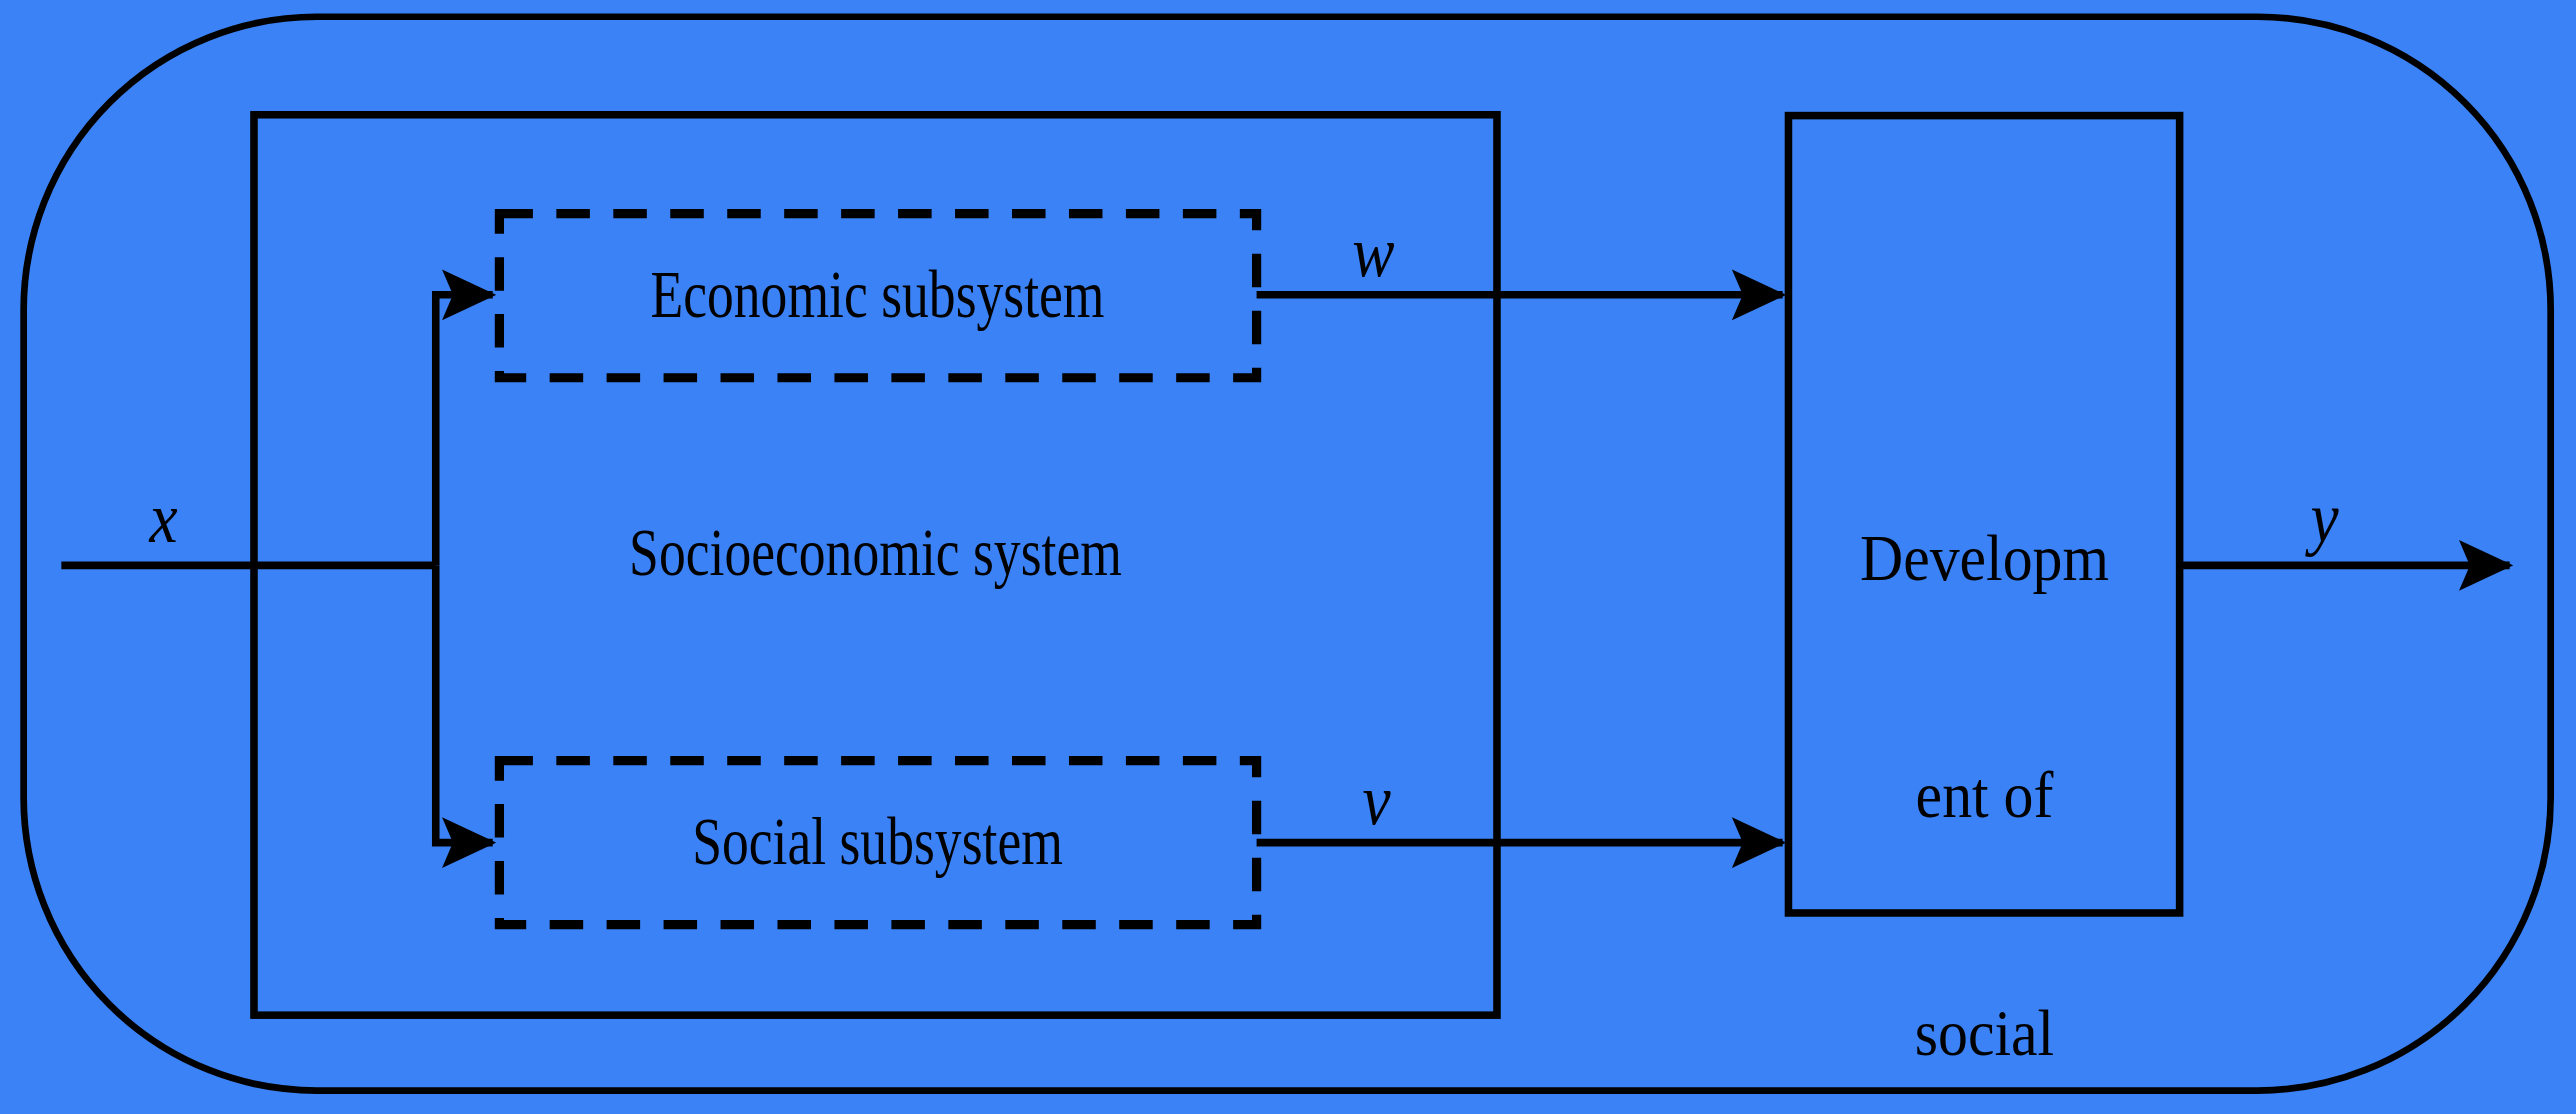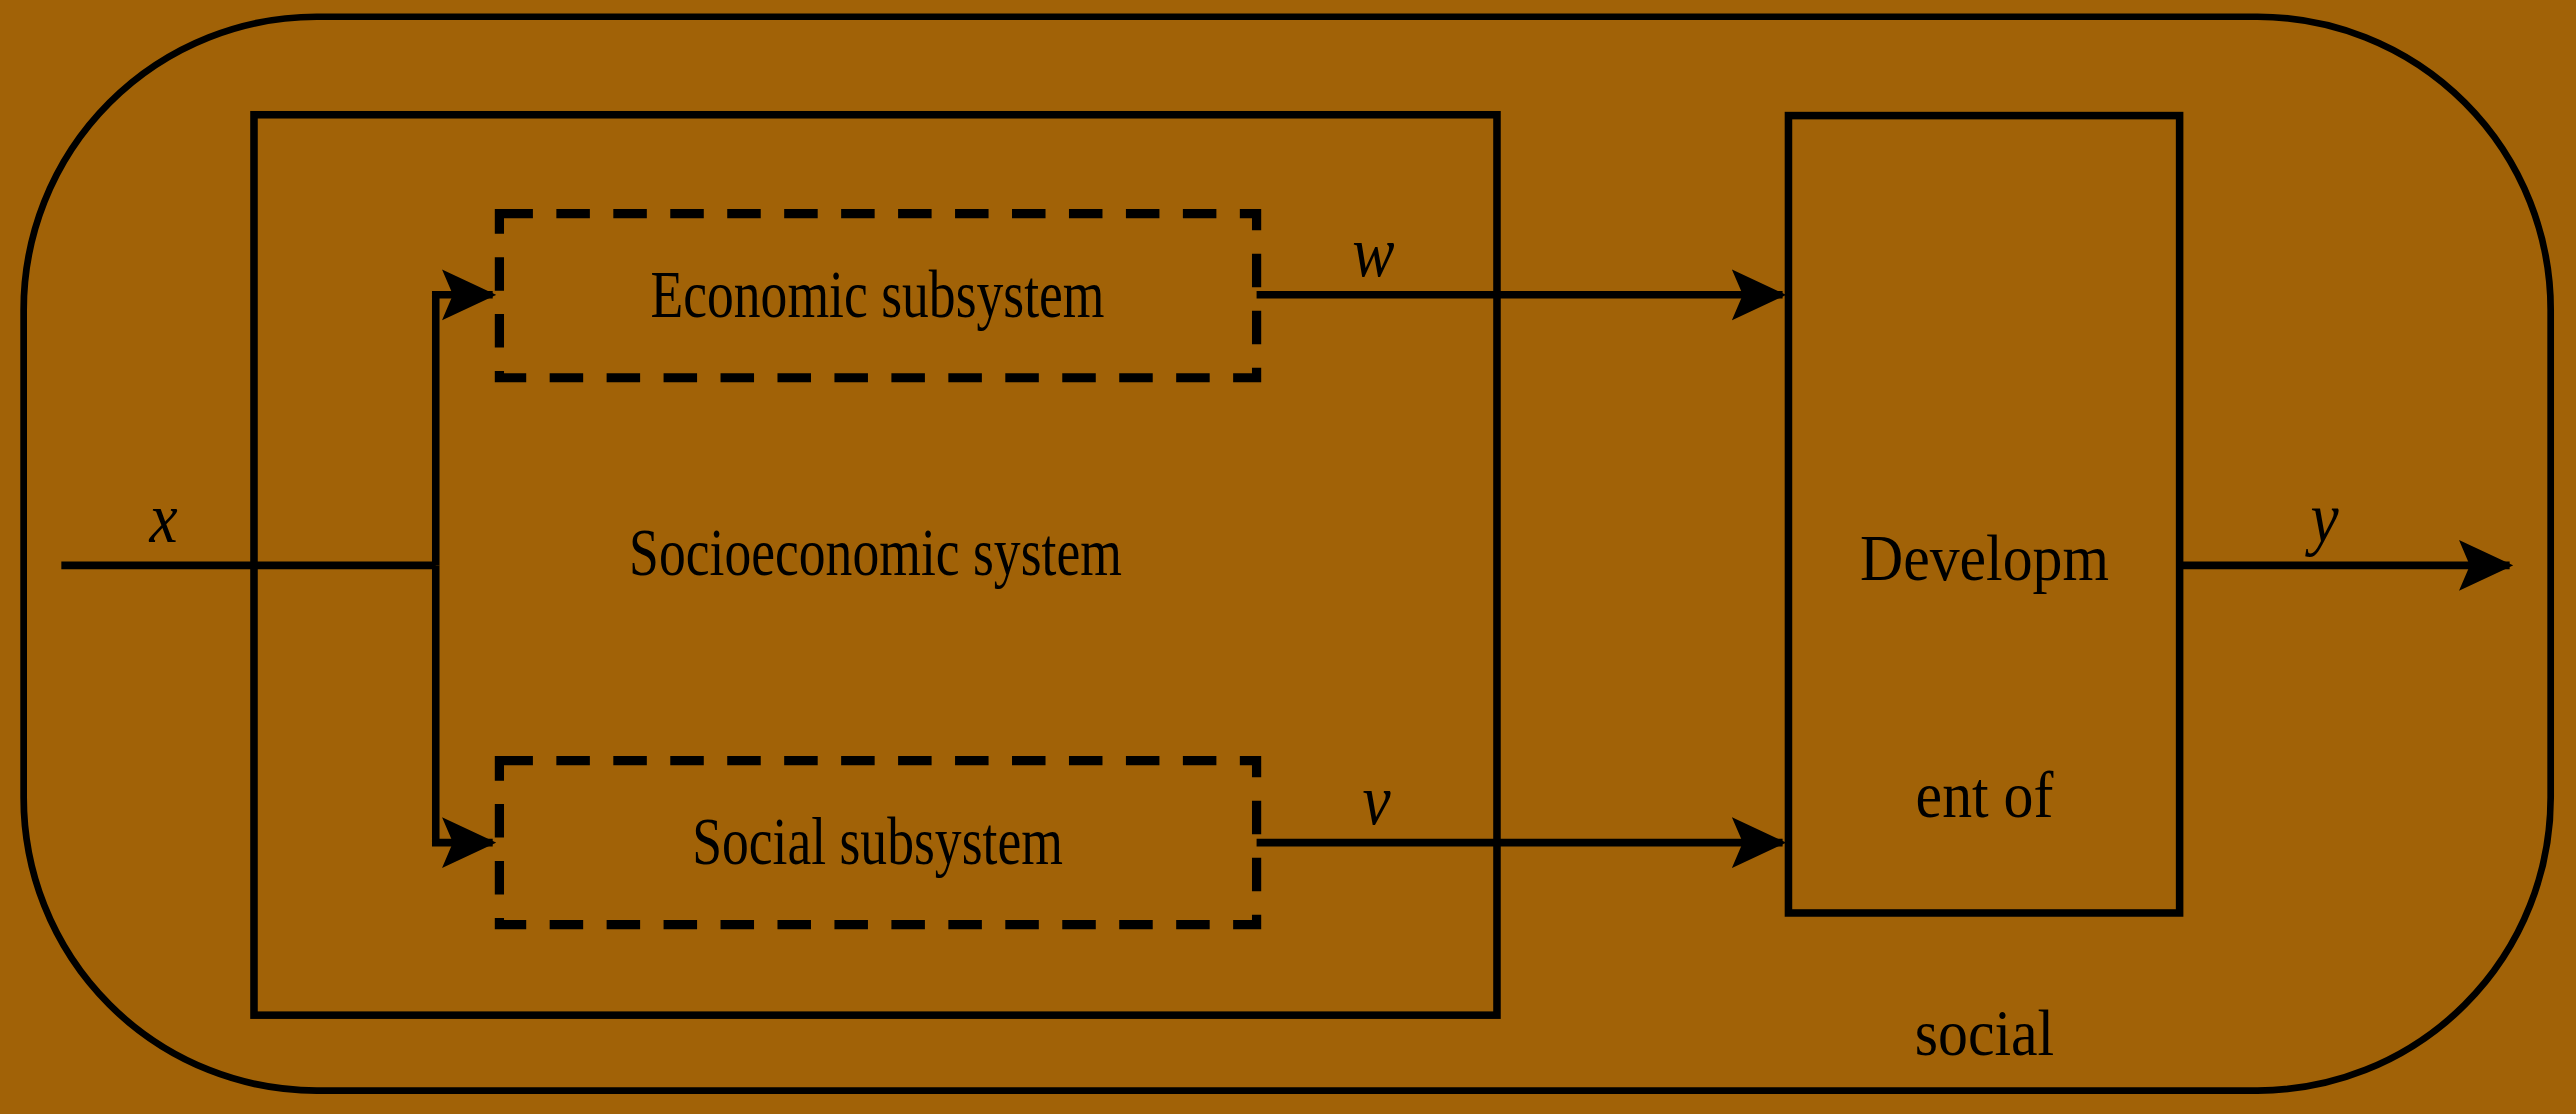--- a/index.html
+++ b/index.html
@@ -1,20 +1,20 @@
 <!DOCTYPE html>
 <html style="font-size:13.4px"><head>
 <meta charset="utf-8">
 <title>Socioeconomic system block diagram</title>
 <style>
   html,body{margin:0;padding:0;background:#ffffff;}
   #stage{
     position:relative;
     width:2576px;height:1114px;
-    background:#a16207;
+    background:#3b82f6;
     font-family:"Liberation Serif","DejaVu Serif",serif;
     overflow:hidden;
   }
   #stage svg{position:absolute;left:0;top:0;width:2576px;height:1114px;}
   .lbl{
     position:absolute;
     color:#000;
     white-space:pre;
     line-height:1.0;
     font-family:"Liberation Serif","DejaVu Serif",serif;

